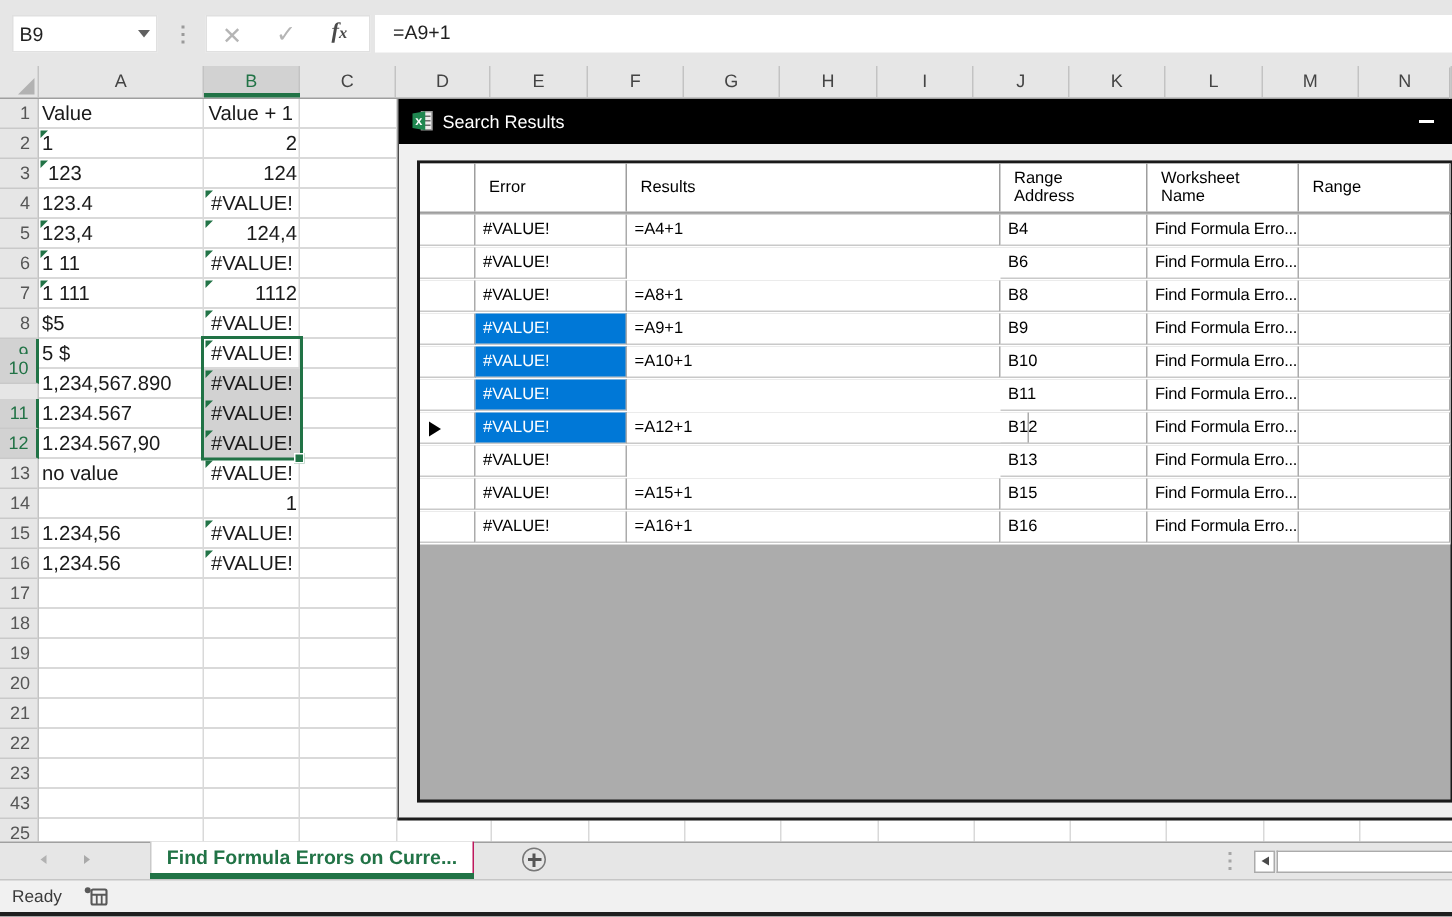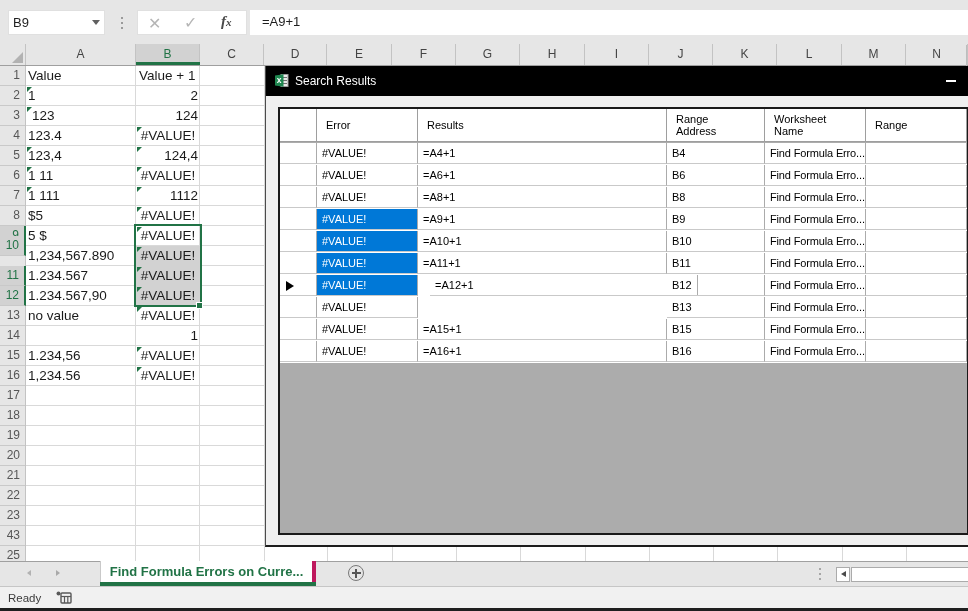--- a/index.html
+++ b/index.html
@@ -221,21 +221,20 @@
           <div class="gc" style="left:0;width:37px"></div>
           <div class="gc" style="left:37px;width:101px">#VALUE!</div>
           <div class="gc" style="left:138px;width:249px">=A4+1</div>
           <div class="gc" style="left:387px;width:98px">B4</div>
           <div class="gc" style="left:485px;width:101px;letter-spacing:-0.15px">Find Formula Erro...</div>
           <div class="gc" style="left:586px;width:101px"></div>
         </div>
         <div class="grow" style="top:56px">
           <div class="gc" style="left:0;width:37px"></div>
           <div class="gc" style="left:37px;width:101px">#VALUE!</div>
-          <div class="gc" style="left:138px;width:249px">=A6+1</div>
           <div class="gc" style="left:387px;width:98px">B6</div>
           <div class="gc" style="left:485px;width:101px;letter-spacing:-0.15px">Find Formula Erro...</div>
           <div class="gc" style="left:586px;width:101px"></div>
         </div>
         <div class="grow" style="top:78px">
           <div class="gc" style="left:0;width:37px"></div>
           <div class="gc" style="left:37px;width:101px">#VALUE!</div>
           <div class="gc" style="left:138px;width:249px">=A8+1</div>
           <div class="gc" style="left:387px;width:98px">B8</div>
           <div class="gc" style="left:485px;width:101px;letter-spacing:-0.15px">Find Formula Erro...</div>
@@ -253,29 +252,28 @@
           <div class="gc" style="left:0;width:37px"></div>
           <div class="gc blue" style="left:37px;width:101px">#VALUE!</div>
           <div class="gc" style="left:138px;width:249px">=A10+1</div>
           <div class="gc" style="left:387px;width:98px">B10</div>
           <div class="gc" style="left:485px;width:101px;letter-spacing:-0.15px">Find Formula Erro...</div>
           <div class="gc" style="left:586px;width:101px"></div>
         </div>
         <div class="grow" style="top:144px">
           <div class="gc" style="left:0;width:37px"></div>
           <div class="gc blue" style="left:37px;width:101px">#VALUE!</div>
-          <div class="gc" style="left:138px;width:249px">=A11+1</div>
           <div class="gc" style="left:387px;width:98px">B11</div>
           <div class="gc" style="left:485px;width:101px;letter-spacing:-0.15px">Find Formula Erro...</div>
           <div class="gc" style="left:586px;width:101px"></div>
         </div>
         <div class="grow" style="top:166px">
           <div class="gc" style="left:0;width:37px"></div>
           <div class="gc blue" style="left:37px;width:101px">#VALUE!</div>
-          <div class="gc" style="left:150px;width:268px">=A12+1</div>
+          <div class="gc" style="left:138px;width:268px">=A12+1</div>
           <div class="gc" style="left:387px;width:98px">B12</div>
           <div class="gc" style="left:485px;width:101px;letter-spacing:-0.15px">Find Formula Erro...</div>
           <div class="gc" style="left:586px;width:101px"></div>
         </div>
         <div class="grow" style="top:188px">
           <div class="gc" style="left:0;width:37px"></div>
           <div class="gc" style="left:37px;width:101px">#VALUE!</div>
           <div class="gc" style="left:387px;width:98px">B13</div>
           <div class="gc" style="left:485px;width:101px;letter-spacing:-0.15px">Find Formula Erro...</div>
           <div class="gc" style="left:586px;width:101px"></div>
@@ -297,21 +295,21 @@
           <div class="gc" style="left:586px;width:101px"></div>
         </div>
         <div id="garrow" style="left:6px;top:172px"></div>
       </div>
     </div>
 </div>
 
 <div class="abs" id="tabbar" style="left:0;top:561px;width:968px;height:25px;background:#e6e6e6;border-top:1px solid #a0a0a0;"></div>
 <div class="abs" style="left:27px;top:569.5px;width:0;height:0;border-top:3.5px solid transparent;border-bottom:3.5px solid transparent;border-right:4px solid #b2b2b2;"></div>
 <div class="abs" style="left:56px;top:569.5px;width:0;height:0;border-top:3.5px solid transparent;border-bottom:3.5px solid transparent;border-left:4px solid #a9a9a9;"></div>
-<div class="abs" id="sheettab" style="left:100px;top:561px;width:216px;height:22px;background:#fff;border-left:1px solid #c9c9c9;border-right:4px solid #be185d;color:#217346;font-weight:bold;font-size:13px;text-align:center;line-height:22px;">Find Formula Errors on Curre...</div>
+<div class="abs" id="sheettab" style="left:100px;top:561px;width:216px;height:22px;background:#fff;border-left:1px solid #c9c9c9;border-right:1px solid #be185d;color:#217346;font-weight:bold;font-size:13px;text-align:center;line-height:22px;">Find Formula Errors on Curre...</div>
 <div class="abs" style="left:100px;top:582px;width:216px;height:4px;background:#217346;"></div>
 <div class="abs" style="left:348px;top:565px;width:16px;height:16px;border:1.5px solid #787878;border-radius:50%;"></div>
 <div class="abs" style="left:351.5px;top:571.8px;width:9px;height:2.6px;background:#555;"></div>
 <div class="abs" style="left:354.7px;top:568.6px;width:2.6px;height:9px;background:#555;"></div>
 <div class="abs vdot" style="left:819px;top:568px;background:#a6a6a6;"></div>
 <div class="abs vdot" style="left:819px;top:573px;background:#a6a6a6;"></div>
 <div class="abs vdot" style="left:819px;top:578px;background:#a6a6a6;"></div>
 <div class="abs" style="left:851px;top:567px;width:117px;height:15px;background:#fff;border:1px solid #ababab;border-right:none;"></div>
 <div class="abs" style="left:836px;top:567px;width:14px;height:15px;background:#fff;border:1px solid #ababab;"></div>
 <div class="abs" style="left:841px;top:570.5px;width:0;height:0;border-top:3.7px solid transparent;border-bottom:3.7px solid transparent;border-right:5px solid #4a4a4a;"></div>

